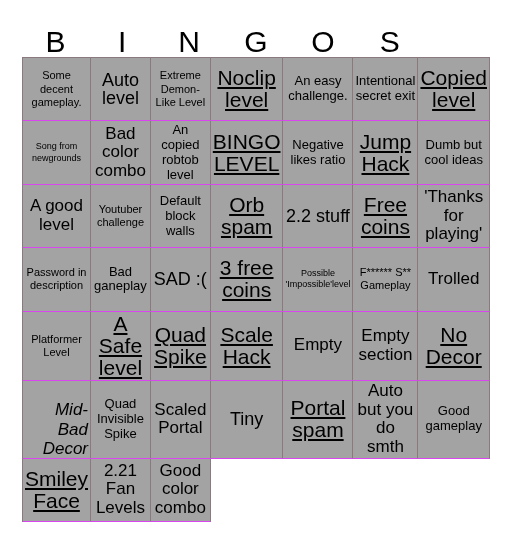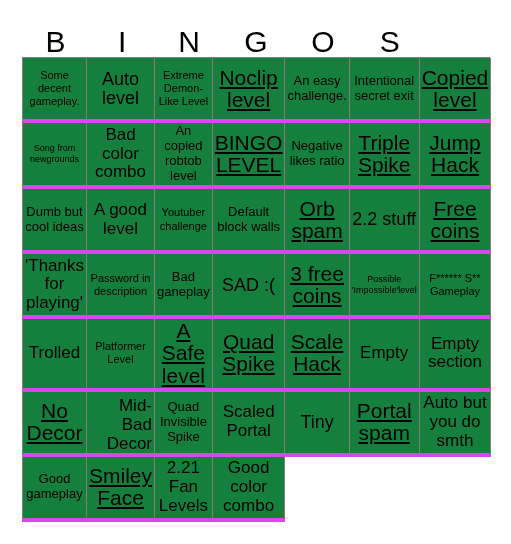--- a/index.html
+++ b/index.html
@@ -50,50 +50,51 @@
     height: 465px;
     display: grid;
     grid-template-columns: repeat(7, 1fr);
     grid-template-rows: repeat(7, 1fr);
     border-top: 1px solid #8a7a7d;
     border-left: 1px solid #8a7a7d;
     box-sizing: border-box;
   }
   .cell {
     border-right: 1px solid #8a7a7d;
-    border-bottom: 4px solid #d946ef;
+    border-bottom: 1px solid #d946ef;
     box-sizing: border-box;
     display: flex;
     align-items: center;
     justify-content: center;
     text-align: center;
     padding: 1px 2px;
     overflow: visible;
     position: relative;
-    background: #15803d;
+    background: #a3a3a3;
   }
   .cell .txt {
     display: block;
     width: 100%;
     line-height: 1.08;
     word-wrap: break-word;
   }
 
   
   .fs-xs .txt { font-size: 9px;  line-height: 1.25; }
   .fs-s  .txt { font-size: 11px; line-height: 1.2; }
   .fs-m  .txt { font-size: 13px; line-height: 1.15; }
   .fs-l  .txt { font-size: 17px; line-height: 1.1; }
   .fs-xl .txt { font-size: 21px; line-height: 1.05; text-decoration: underline; }
   .fs-xxl .txt { font-size: 18px; line-height: 1.02; }
 
   
   .overflow-up {
     align-items: flex-end;
     justify-content: center;
+    font-style: italic;
   }
   .overflow-up .txt {
     font-size: 17px;
     line-height: 1.12;
     text-align: right;
     position: relative;
     margin-bottom: -1px;
     white-space: normal;
   }
 </style>
@@ -143,23 +144,20 @@
       <div class="cell fs-m">
         <span class="txt">An copied robtob level</span>
       </div>
       <div class="cell fs-xl">
         <span class="txt">BINGO LEVEL</span>
       </div>
       <div class="cell fs-m">
         <span class="txt">Negative likes ratio</span>
       </div>
       <div class="cell fs-xl">
-        <span class="txt">Triple Spike</span>
-      </div>
-      <div class="cell fs-xl">
         <span class="txt">Jump Hack</span>
       </div>
       <div class="cell fs-m">
         <span class="txt">Dumb but cool ideas</span>
       </div>
       <div class="cell fs-l">
         <span class="txt">A good level</span>
       </div>
       <div class="cell fs-s">
         <span class="txt">Youtuber challenge</span>

